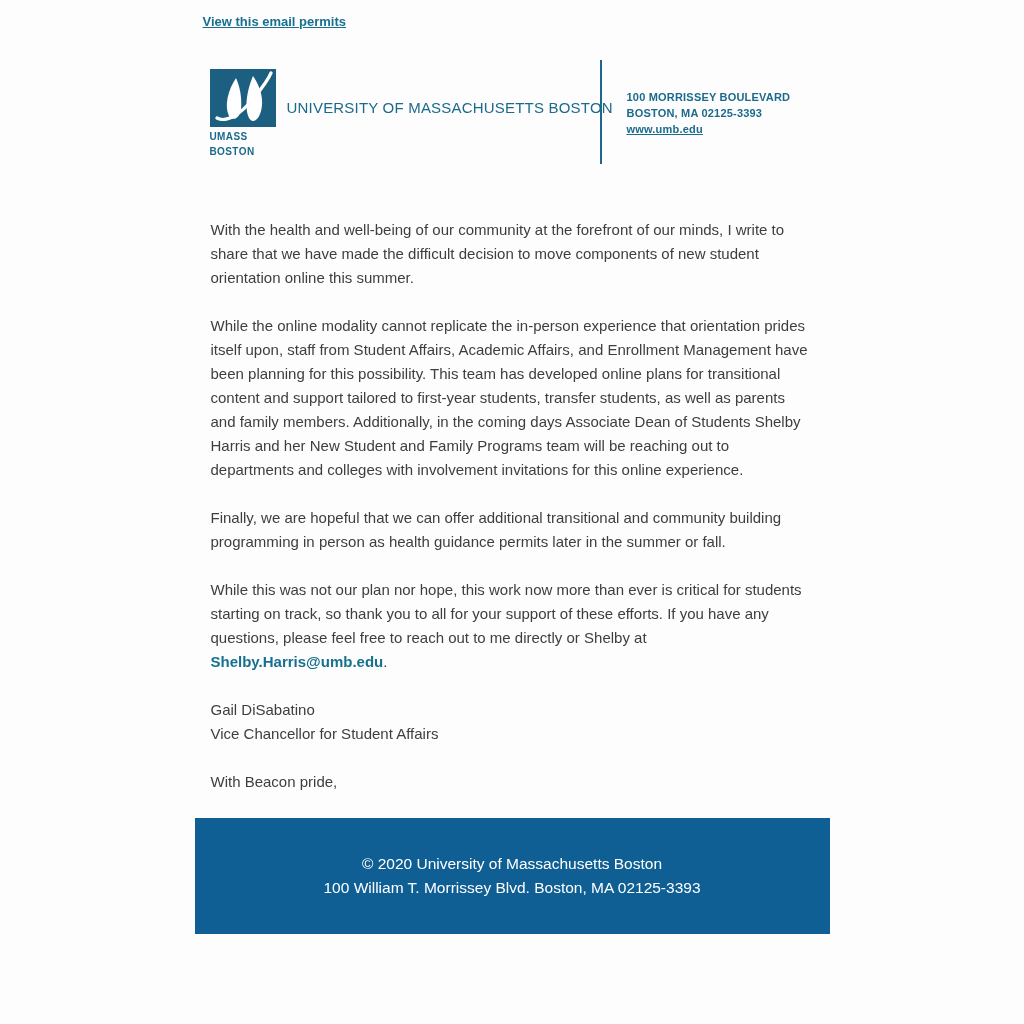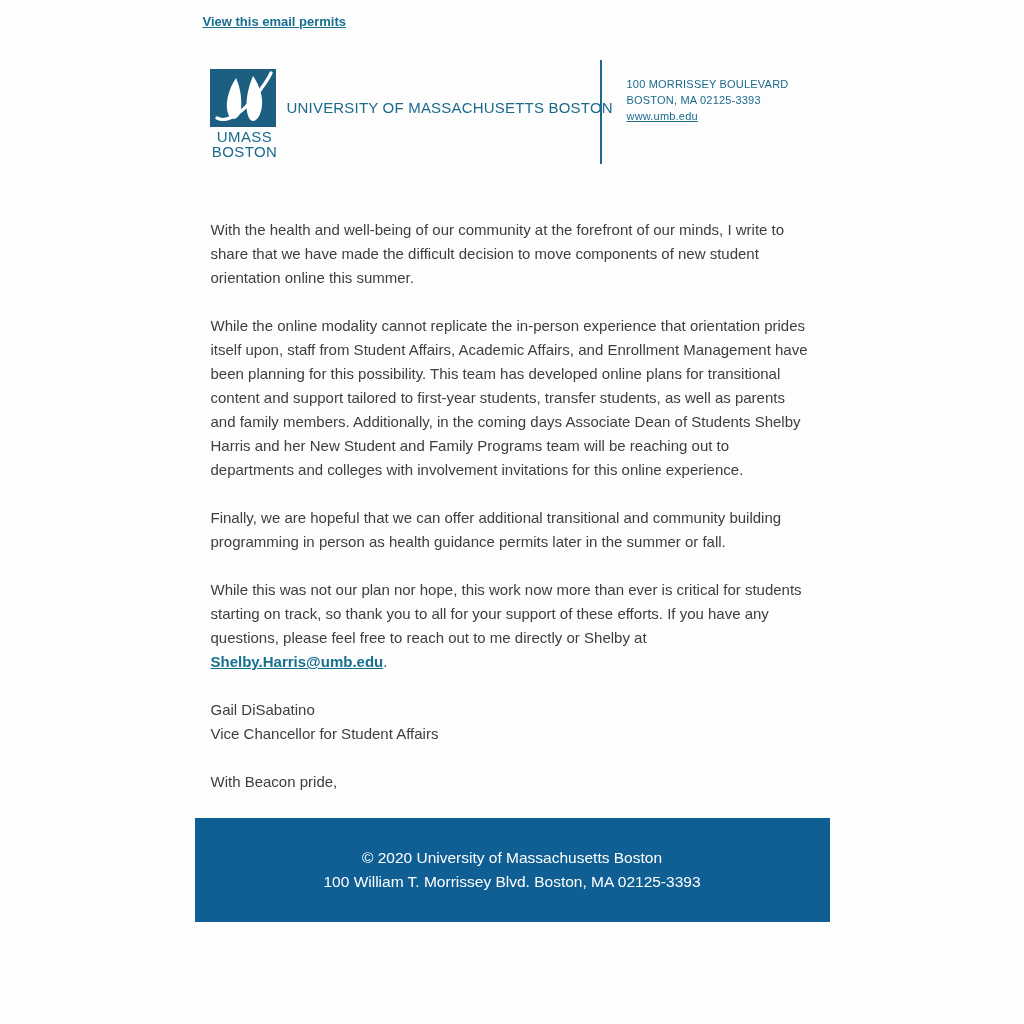--- a/index.html
+++ b/index.html
@@ -41,26 +41,25 @@
   }
   .logo-block {
     position: absolute;
     left: 15px;
     top: 9px;
     width: 70px;
   }
   .logo-square { display: block; }
   .logo-text {
     margin-top: 3px;
-    font-size: 15px;
+    font-size: 10px;
     line-height: 14.5px;
-    font-weight: normal;
+    font-weight: bold;
     letter-spacing: 0.4px;
     color: var(--brand-teal);
-    text-align: center;
   }
   .wordmark {
     position: absolute;
     left: 92px;
     top: 39px;
     font-size: 15px;
     font-weight: normal;
     letter-spacing: 0.2px;
     color: var(--brand-teal);
     white-space: nowrap;
@@ -69,48 +68,47 @@
     position: absolute;
     left: 405px;
     top: 0;
     width: 2px;
     height: 104px;
     background: var(--brand-teal);
   }
   .address-block {
     position: absolute;
     left: 432px;
-    top: 16px;
+    top: 29px;
     font-size: 11px;
-    font-weight: normal;
+    font-weight: bold;
     line-height: 16px;
     letter-spacing: 0.2px;
     color: var(--brand-teal);
   }
   .address-block a {
     color: var(--brand-teal);
     text-decoration: underline;
     cursor: pointer;
   }
   .letter-body {
     margin-top: 48px;
     padding: 0 18px 0 16px;
     font-size: 15px;
     line-height: 24px;
     color: var(--body-text);
   }
   .letter-body p { margin: 0 0 24px 0; }
   .email-link {
     color: var(--link-teal);
     font-weight: bold;
-    text-decoration: underline;
     cursor: pointer;
   }
   .footer {
-    height: 104px;
+    height: 116px;
     margin-bottom: 9px;
     background: var(--footer-bg);
     color: var(--footer-text);
     font-size: 15.5px;
     line-height: 24px;
     display: flex;
     flex-direction: column;
     justify-content: center;
     align-items: center;
     text-align: center;

